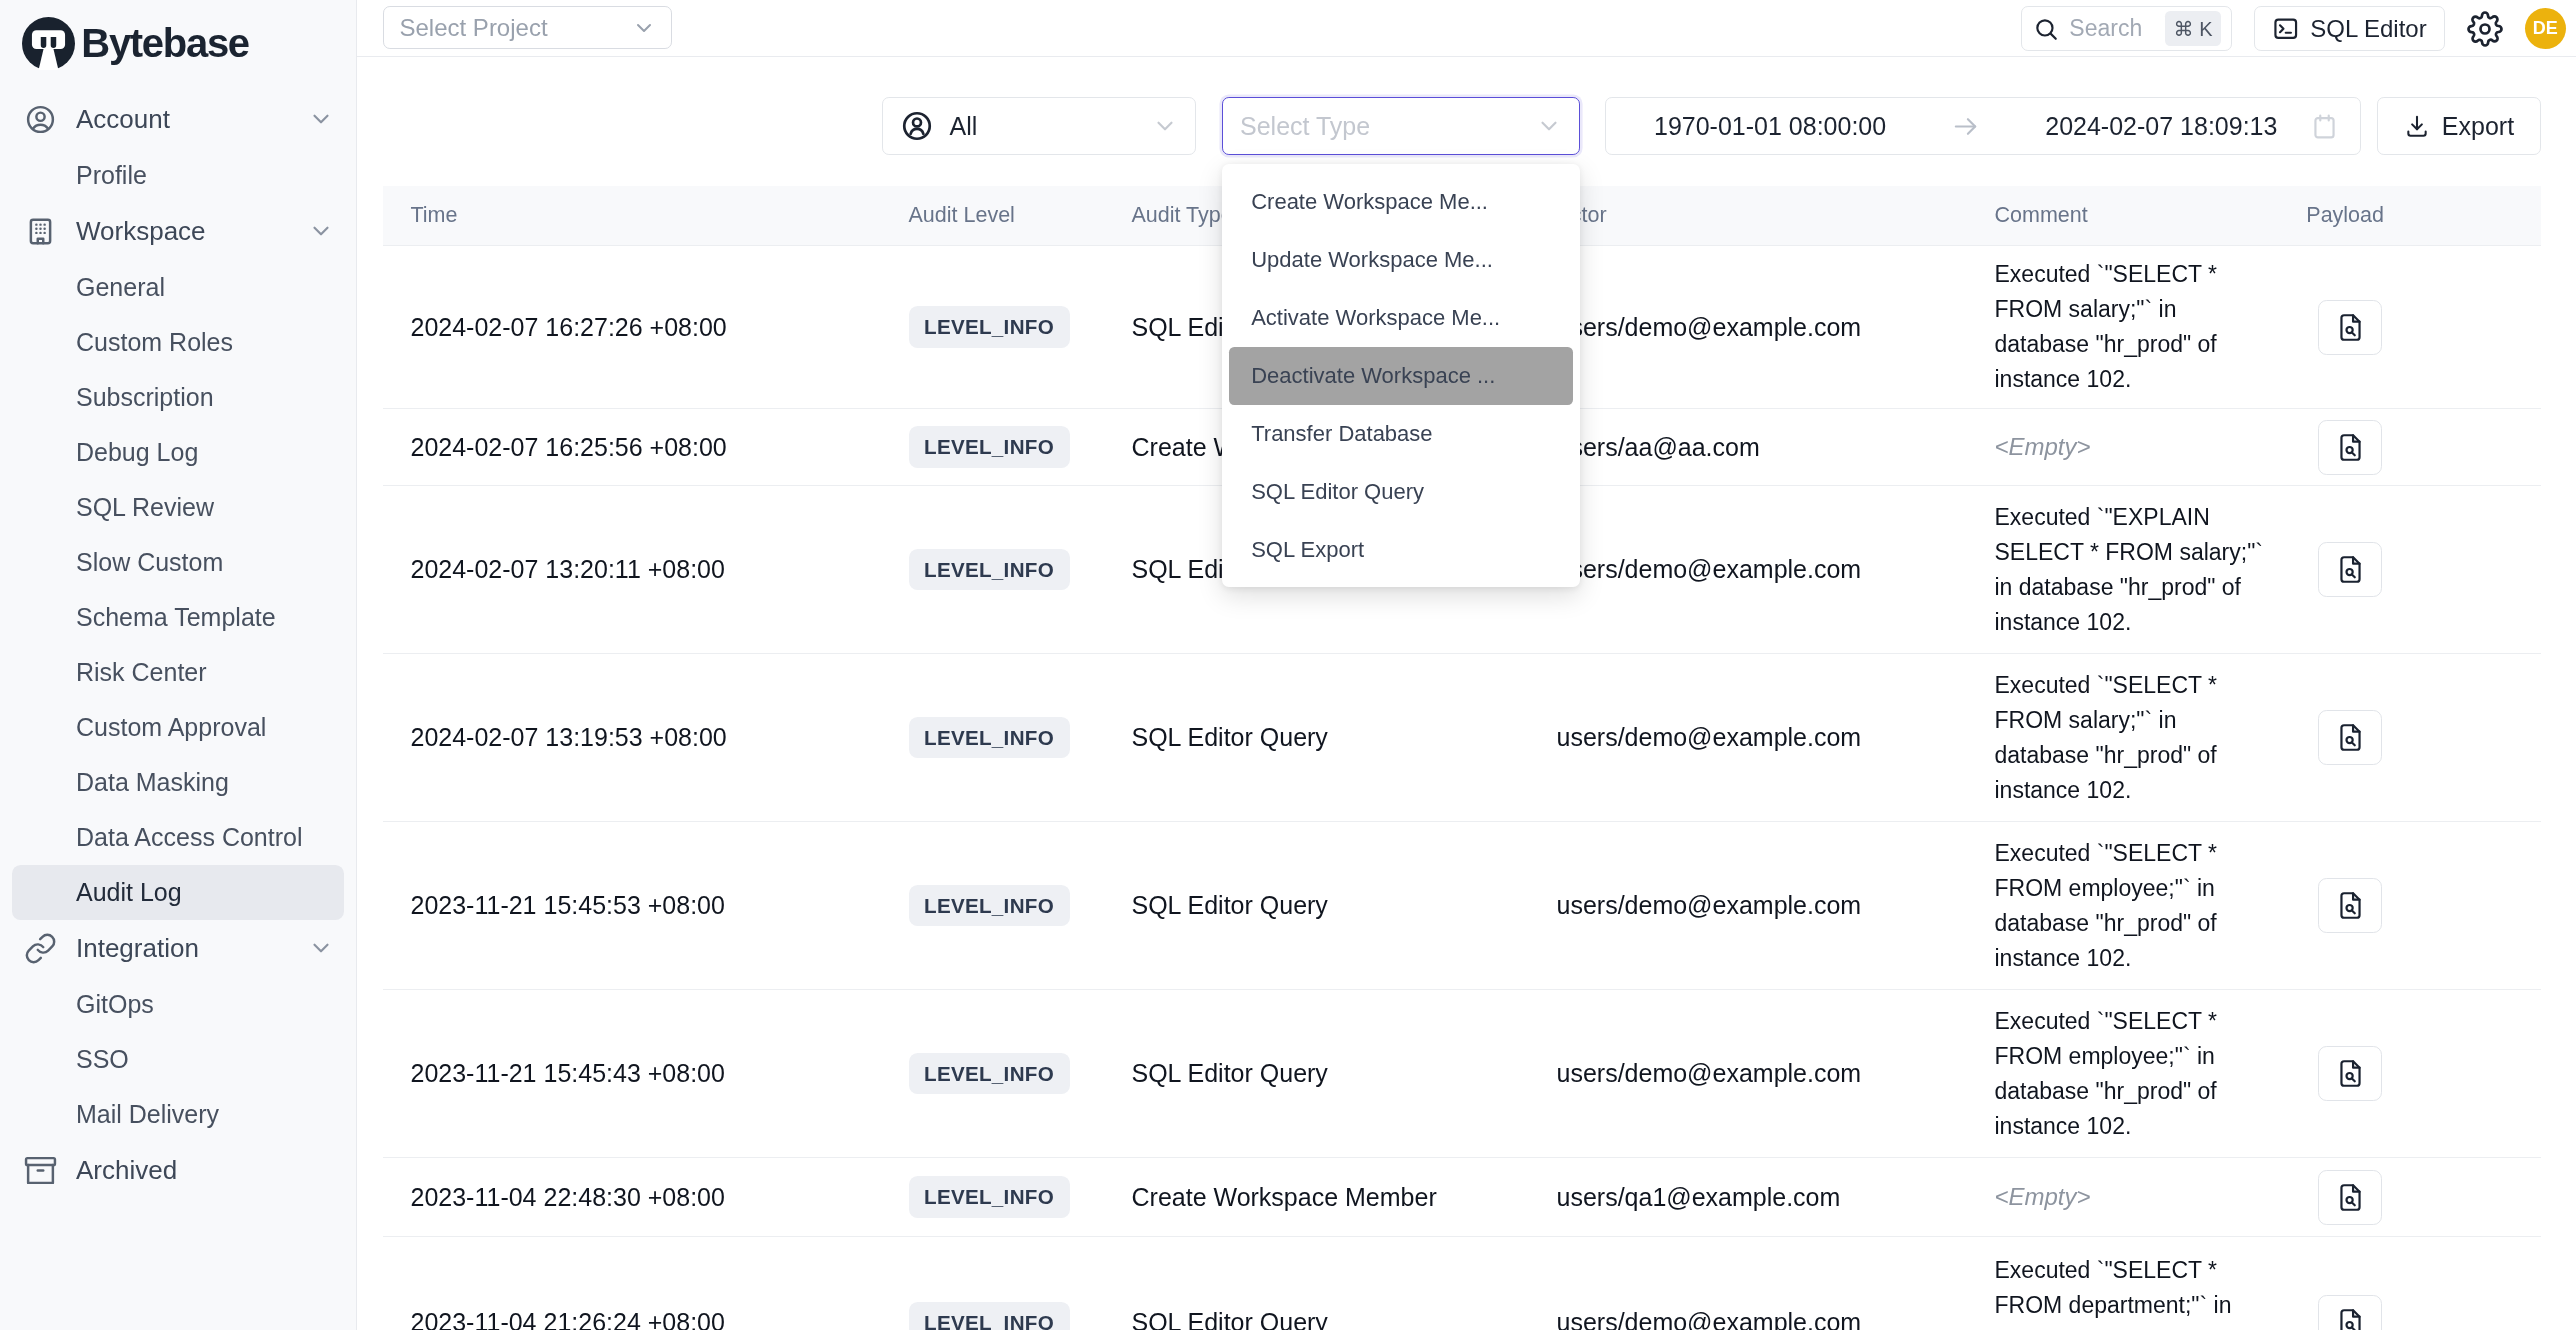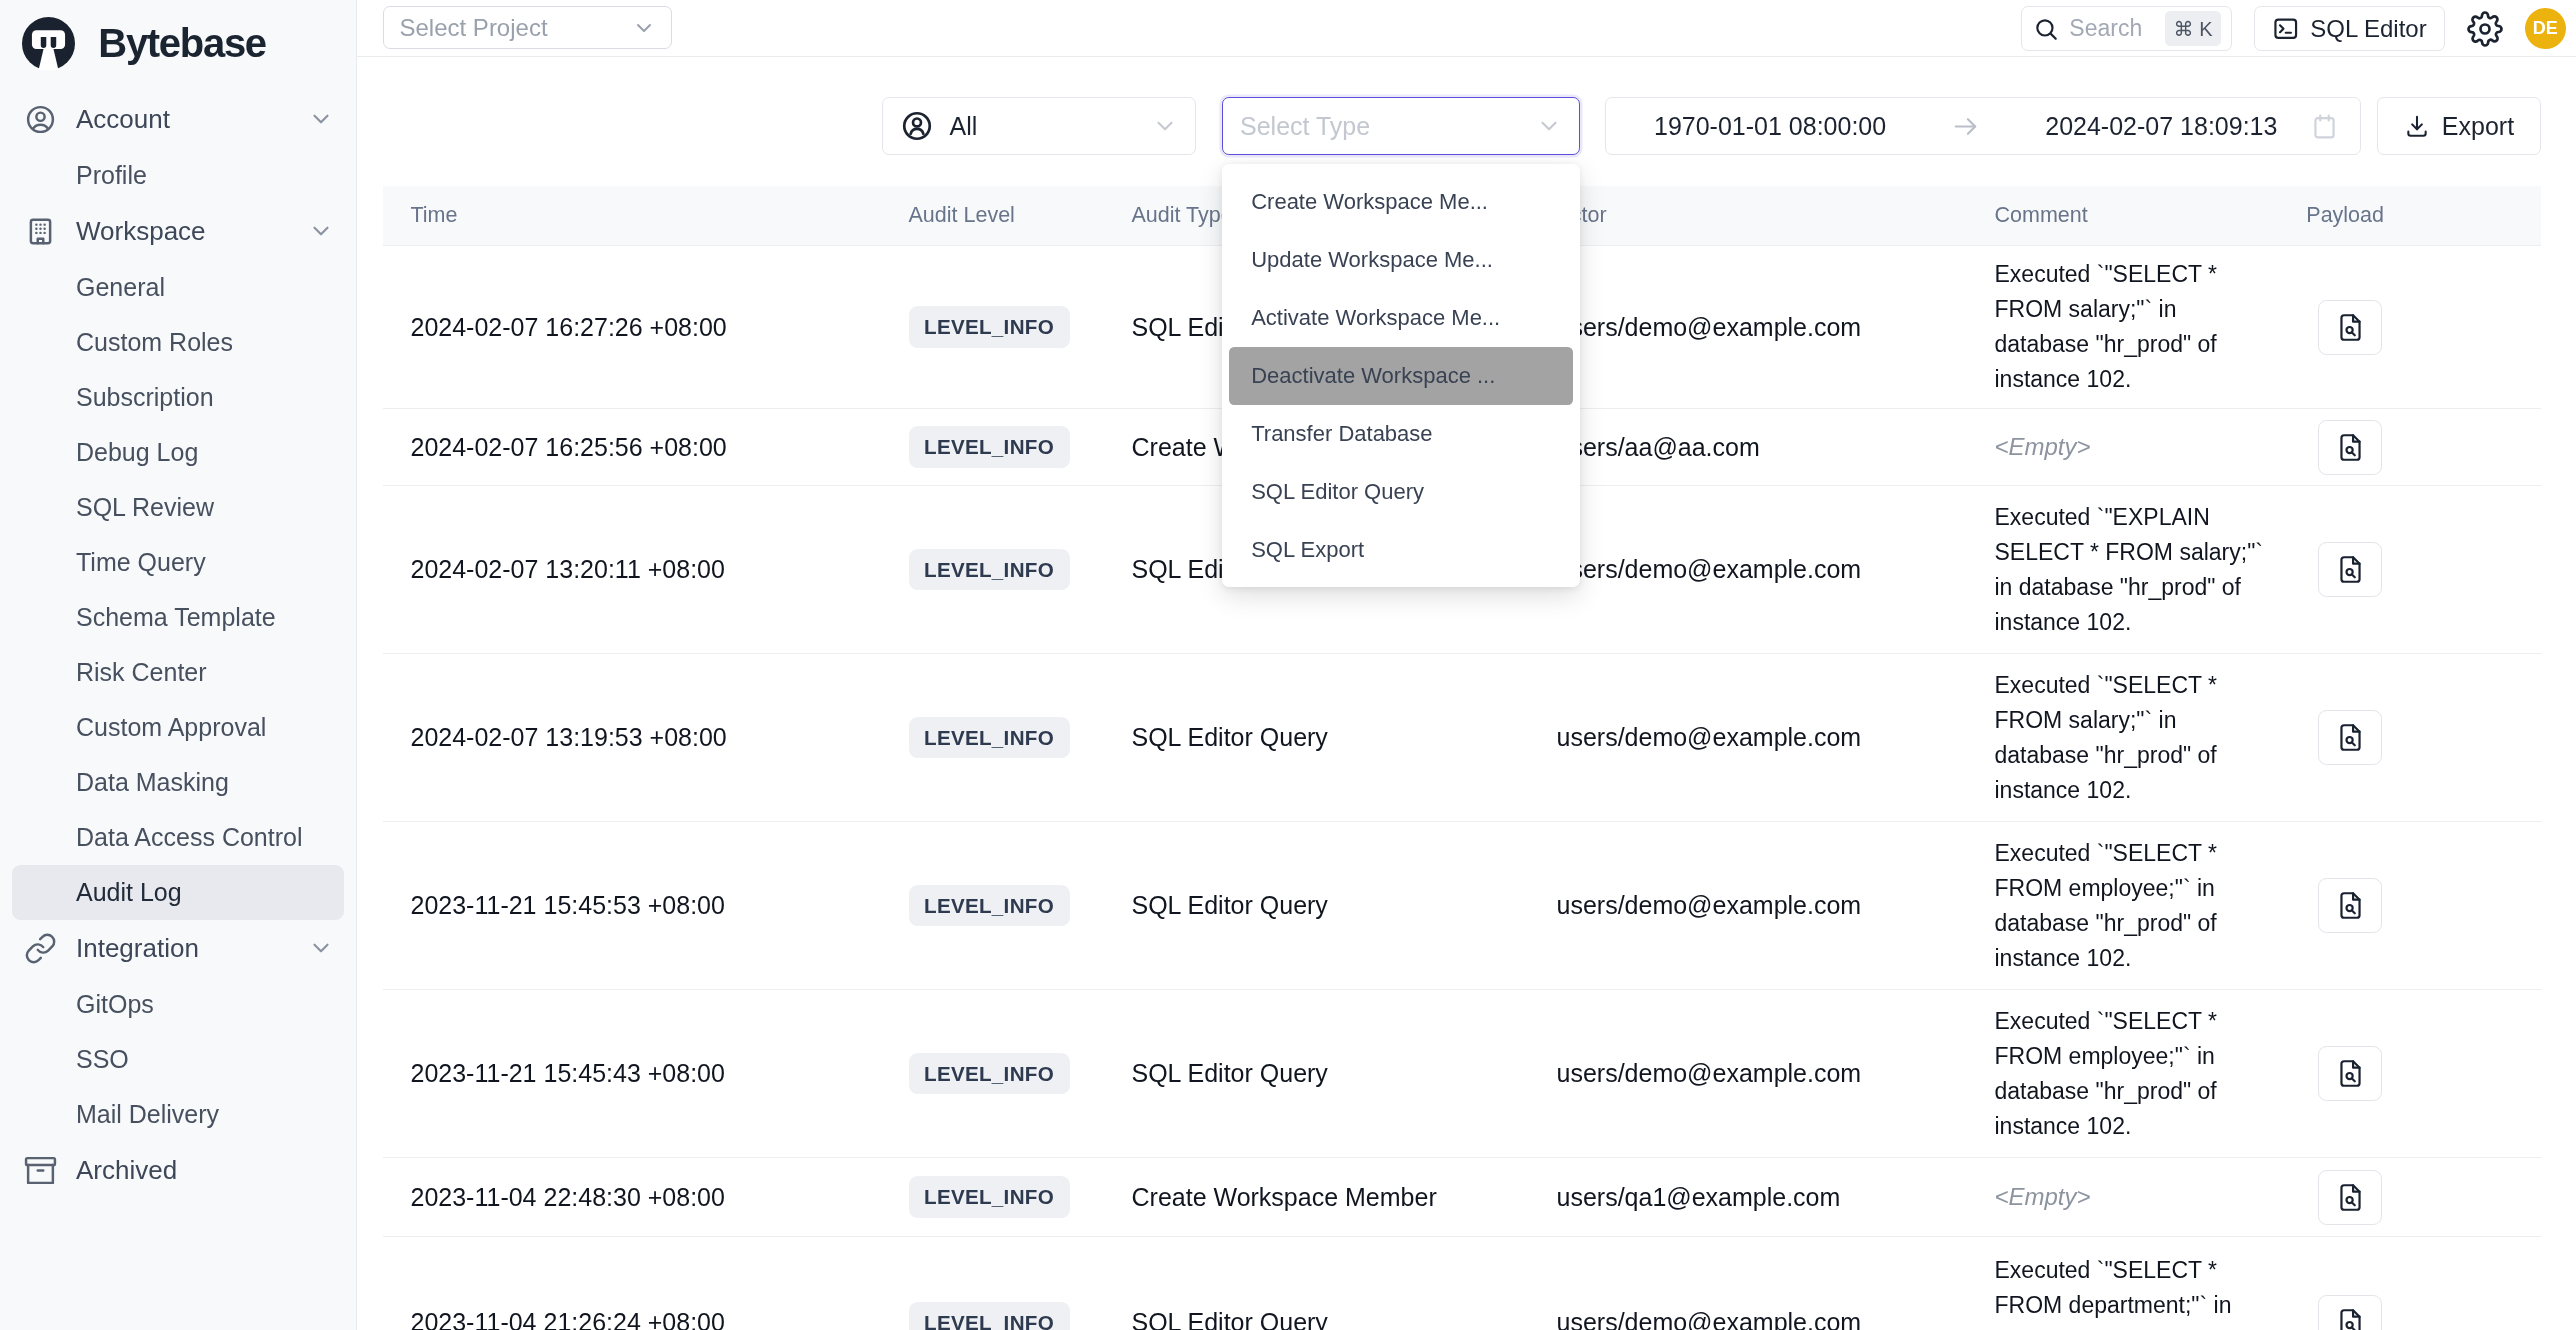--- a/index.html
+++ b/index.html
@@ -3,21 +3,21 @@
 <meta charset="utf-8">
 <style>
   html,body{margin:0;padding:0;}
   body{width:2576px;height:1330px;overflow:hidden;background:#fff;
        font-family:"Liberation Sans",sans-serif;color:#151c28;}
   .app{position:relative;width:2576px;height:1330px;}
 
   
   .sidebar{position:absolute;left:0;top:0;bottom:0;width:357px;background:#f8f9fb;
            border-right:0.9px solid #e8eaee;box-sizing:border-box;z-index:5;}
-  .logo{display:flex;align-items:center;gap:23px;padding:17px 20.6px 10.3px 22.3px;cursor:pointer;}
+  .logo{display:flex;align-items:center;gap:6px;padding:17px 20.6px 10.3px 22.3px;cursor:pointer;}
   .logo-mark svg{width:53px;height:53px;display:block;}
   .logo-text{font-size:40px;font-weight:800;color:#1b2431;letter-spacing:-1.3px;}
   .nav{padding:10.3px 12px 0 12px;}
   .nav-group{display:flex;align-items:center;height:57px;padding:0 10.3px 0 12px;border-radius:8.6px;}
   .nav-group .gicon{width:33px;height:33px;margin-right:19px;color:#586270;flex:none;}
   .nav-group .glabel{font-size:26px;font-weight:500;color:#3d4757;white-space:nowrap;}
   .nav-group .chev{margin-left:auto;width:26px;height:26px;color:#8b93a1;flex:none;}
   .nav-child{display:flex;align-items:center;height:55px;padding-left:64px;border-radius:8.6px;
              font-size:25px;color:#47505f;white-space:nowrap;}
   .nav-child.active{background:#e7e9ee;color:#222b3a;}
@@ -145,21 +145,21 @@
       <div class="nav-child">
           <span>Subscription</span>
         </div>
       <div class="nav-child">
           <span>Debug Log</span>
         </div>
       <div class="nav-child">
           <span>SQL Review</span>
         </div>
       <div class="nav-child">
-          <span>Time Query</span>
+          <span>Slow Custom</span>
         </div>
       <div class="nav-child">
           <span>Schema Template</span>
         </div>
       <div class="nav-child">
           <span>Risk Center</span>
         </div>
       <div class="nav-child">
           <span>Custom Approval</span>
         </div>

